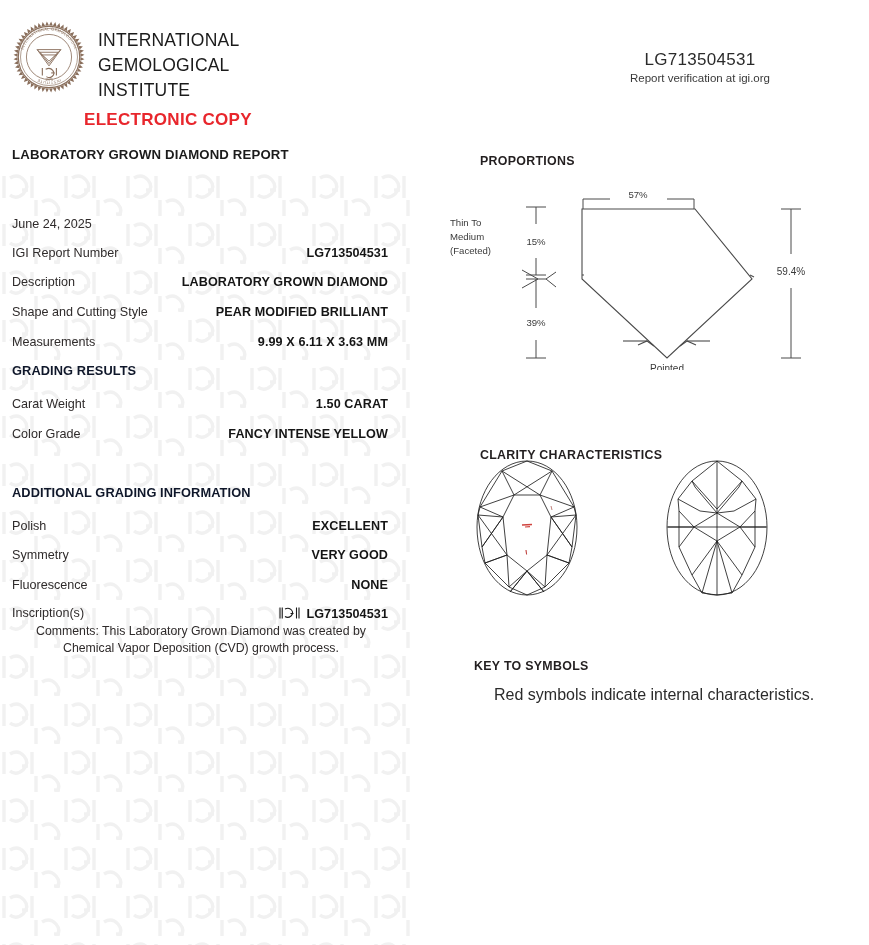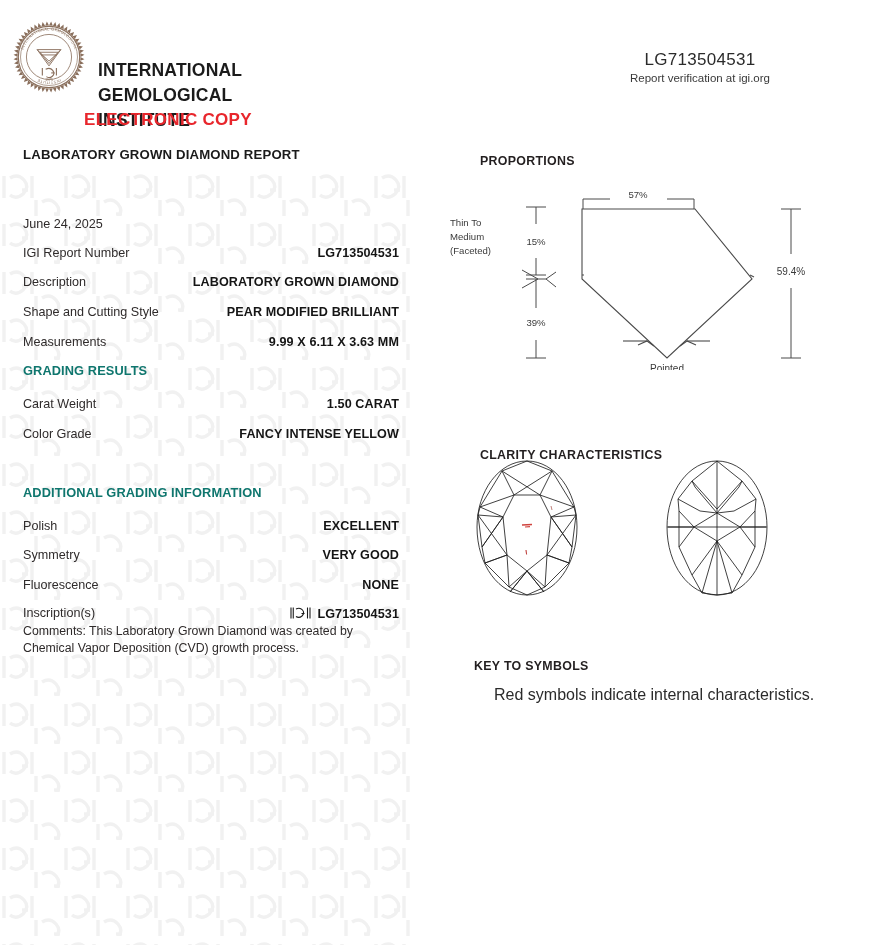--- a/index.html
+++ b/index.html
@@ -29,22 +29,22 @@
   
   #header {
     position: absolute; left: 0; top: 0; width: 869px; height: 110px;
     z-index: 3;
   }
   #logo-seal {
     position: absolute; left: 12px; top: 20px; width: 74px; height: 74px;
   }
   #org-name {
     position: absolute; left: 98px; top: 28px;
-    font-size: 17.5px; font-weight: bold; line-height: 25px;
-    letter-spacing: 0.2px; color: #1b1b1b; margin-top: 30px;
+    font-size: 17.5px; font-weight: normal; line-height: 25px;
+    letter-spacing: 0.2px; color: #1b1b1b;
   }
   #org-name div { white-space: nowrap; }
 
   #report-no {
     position: absolute; left: 540px; top: 50px; width: 320px;
     text-align: center; font-size: 17px; color: #2b2b2b;
     letter-spacing: 0.3px;
   }
   #report-verif {
     position: absolute; left: 540px; top: 72px; width: 320px;
@@ -54,21 +54,21 @@
   #electronic-copy {
     position: absolute; left: 42px; top: 110px;
     font-size: 17px; font-weight: bold; color: #e8262c;
     letter-spacing: 0.3px;
     z-index: 3;
     margin-left: 42px;
   }
 
   
   #left-col {
-    position: absolute; left: 11px; top: 0; width: 412px; height: 869px;
+    position: absolute; left: 0; top: 0; width: 412px; height: 869px;
     z-index: 2;
   }
   #doc-title {
     position: absolute; left: 12px; top: 147px;
     font-size: 13.2px; font-weight: bold; letter-spacing: 0.15px;
     color: #1b1b1b;
   }
   .row {
     position: absolute; left: 12px; width: 376px;
     height: 20px;
@@ -78,26 +78,26 @@
     position: absolute; left: 0; top: 0; white-space: nowrap;
   }
   .row .val {
     position: absolute; right: 0; top: 0;
     font-weight: bold; white-space: nowrap; color: #151515;
     letter-spacing: 0.1px;
   }
   .row.plain .lbl { font-weight: normal; }
   .section-head {
     position: absolute; left: 12px; width: 376px;
-    font-size: 12.8px; font-weight: bold; color: #0f766e;
+    font-size: 12.8px; font-weight: bold; color: #0f172a;
     letter-spacing: 0.1px;
   }
   #comments {
     position: absolute; left: 12px; top: 623px; width: 378px;
-    font-size: 12.3px; line-height: 16.5px; color: #2f2b2b;
+    font-size: 12.3px; line-height: 16.5px; color: #2f2b2b; text-align: center;
   }
   #inscription-icon {
     display: inline-block; vertical-align: -2px; margin-right: 4px;
   }
 
   
   #right-col {
     position: absolute; left: 412px; top: 0; width: 457px; height: 945px;
     z-index: 2;
   }

